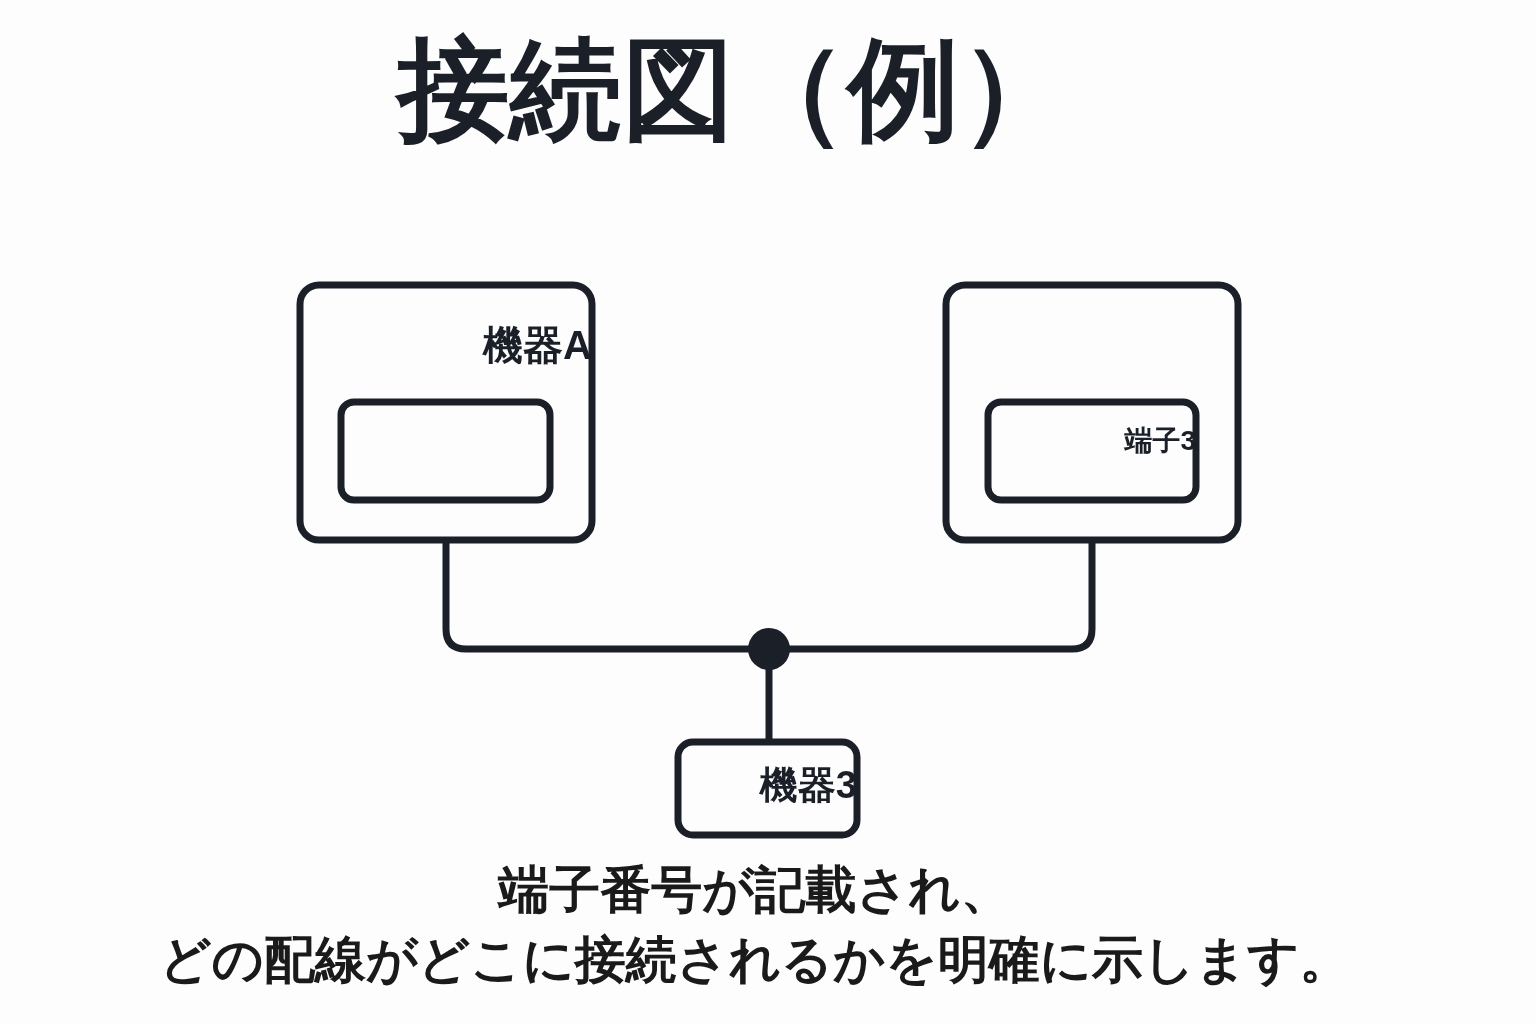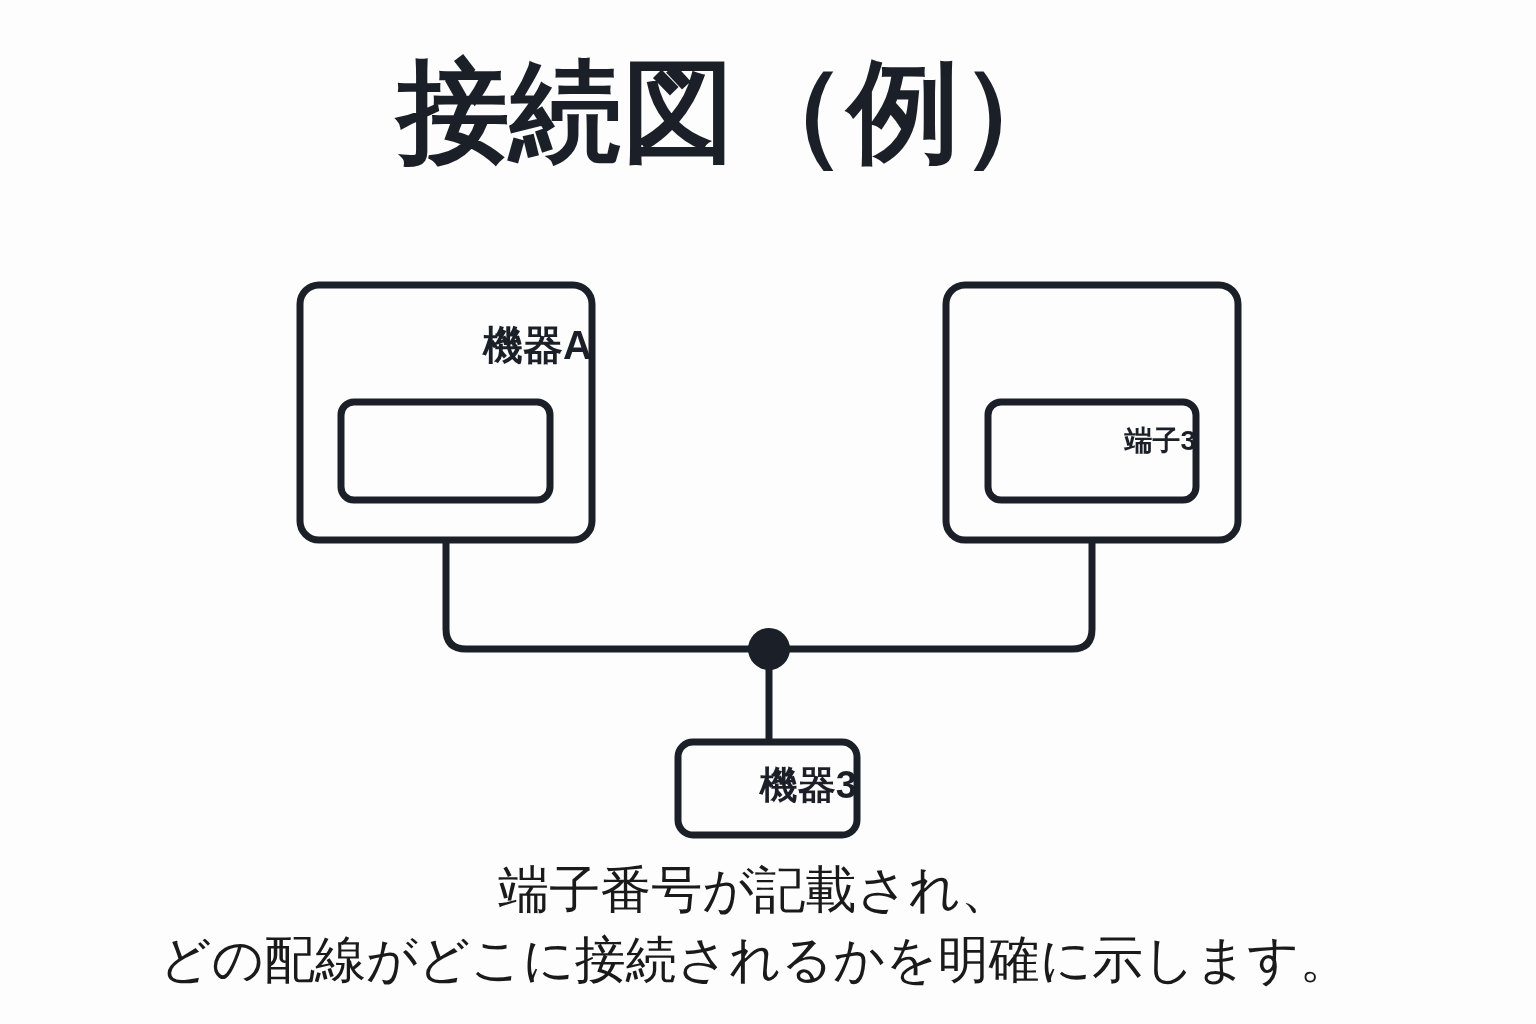--- a/index.html
+++ b/index.html
@@ -18,21 +18,21 @@
     position: relative;
     width: 1536px;
     height: 1024px;
     background: #fdfdfd;
   }
 
   
   #title {
     position: absolute;
     left: 0;
-    top: 56px;
+    top: 34px;
     width: 1470px;
     text-align: center;
     font-size: 112px;
     line-height: 1.0;
     font-weight: 700;
     letter-spacing: 0.005em;
     color: #1b2028;
     white-space: nowrap;
   }
 
@@ -89,21 +89,21 @@
   #caption {
     position: absolute;
     left: 0;
     top: 855px;
     width: 1510px;
     text-align: center;
   }
   .caption-line {
     font-size: 51px;
     line-height: 70px;
-    font-weight: 400;
+    font-weight: 700;
     color: #1a1a1a;
     white-space: nowrap;
   }
 </style>
 </head>
 <body>
 
 <div id="stage">
 
   <div id="title">接続図（例）</div>

